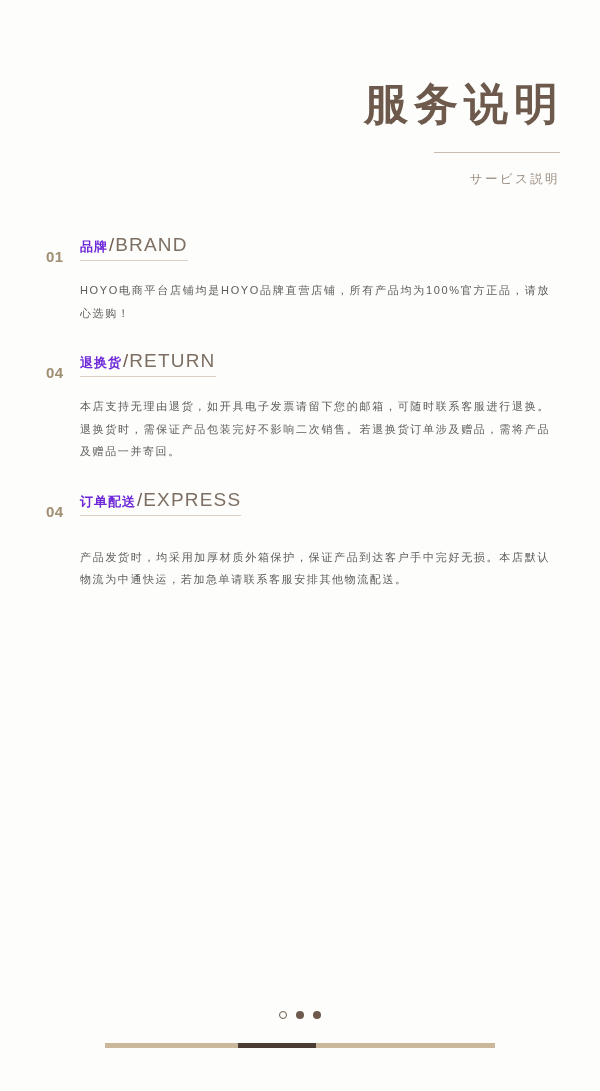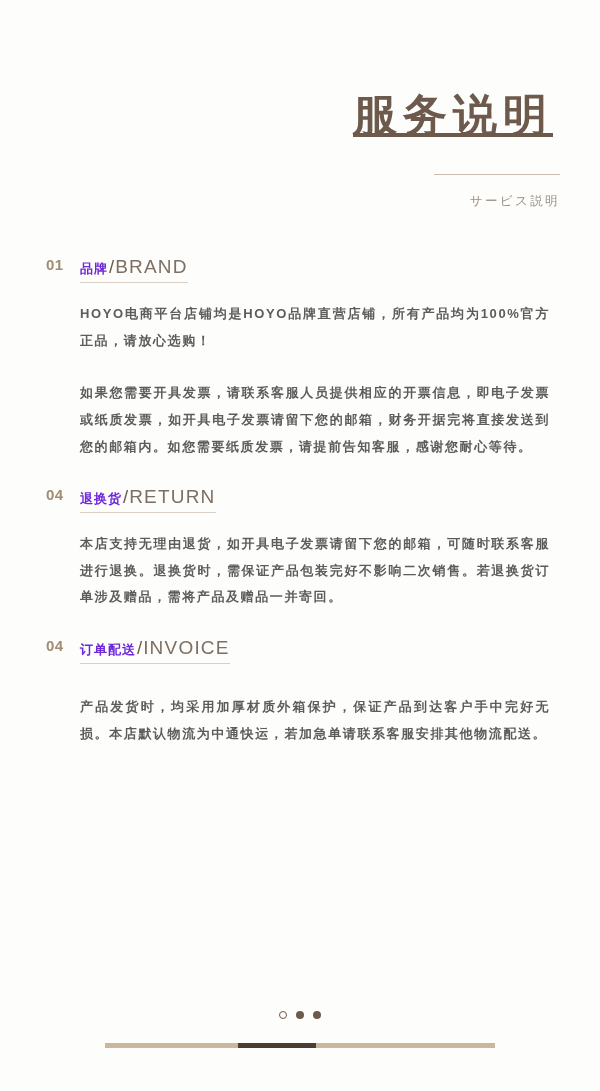--- a/index.html
+++ b/index.html
@@ -27,23 +27,22 @@
     padding-top: 82px;
     padding-right: 36px;
     text-align: right;
   }
   .header-title {
     font-size: 44px;
     letter-spacing: 6px;
     color: #6d5a4c;
     font-weight: 700;
     line-height: 1;
-    margin: 11px;
+    margin: 0;
     font-family: "Liberation Sans", sans-serif;
-    text-decoration: underline;
   }
   .header-rule {
     display: inline-block;
     width: 126px;
     height: 1px;
     background: #c9bdb2;
     margin: 26px 4px 0 0;
   }
   .header-sub {
     font-size: 12.5px;
@@ -55,21 +54,21 @@
   
   .content {
     margin-top: 46px;
     padding: 0 46px 0 46px;
   }
   .section {
     margin-bottom: 26px;
   }
   .sec-head {
     display: flex;
-    align-items: flex-start;
+    align-items: flex-end;
     position: relative;
   }
   .sec-num {
     font-size: 15px;
     color: #a08e72;
     font-weight: 700;
     letter-spacing: 0.5px;
     width: 34px;
     flex: 0 0 34px;
   }
@@ -97,27 +96,26 @@
     letter-spacing: 1.2px;
   }
   .sec-underline {
     height: 1px;
     background: #d8cfc5;
     margin-top: 4px;
   }
   .sec-body {
     margin-left: 34px;
     margin-top: 14px;
-    font-size: 13px;
+    font-size: 11px;
     line-height: 2.05;
     color: #5c5c5c;
     letter-spacing: 1.6px;
     text-align: justify;
     padding-right: 4px;
-    font-weight: bold;
   }
 
   
   .footer {
     position: absolute;
     left: 0;
     right: 0;
     bottom: 0;
     height: 100px;
   }
@@ -169,39 +167,38 @@
         <div class="sec-num">01</div>
         <div class="sec-title-wrap">
           <span class="sec-title-cn">品牌</span><span class="sec-title-sep">/</span><span class="sec-title-en">BRAND</span>
           <div class="sec-underline"></div>
         </div>
       </div>
       <div class="sec-body">HOYO电商平台店铺均是HOYO品牌直营店铺，所有产品均为100%官方正品，请放心选购！</div>
     </div>
 
     <div class="section">
-      <div class="sec-body">如果您需要开具发票，请联系客服人员提供相应的开票信息，即电子发票或纸质发票，如开具电子发票请留下您的邮箱，财务开据完将直接发送到您的邮箱内。如您需要纸质发票，请提前告知客服，感谢您耐心等待。</div>
     </div>
 
     <div class="section">
       <div class="sec-head">
         <div class="sec-num">04</div>
         <div class="sec-title-wrap">
           <span class="sec-title-cn">退换货</span><span class="sec-title-sep">/</span><span class="sec-title-en">RETURN</span>
           <div class="sec-underline"></div>
         </div>
       </div>
       <div class="sec-body">本店支持无理由退货，如开具电子发票请留下您的邮箱，可随时联系客服进行退换。退换货时，需保证产品包装完好不影响二次销售。若退换货订单涉及赠品，需将产品及赠品一并寄回。</div>
     </div>
 
     <div class="section">
       <div class="sec-head">
         <div class="sec-num">04</div>
         <div class="sec-title-wrap">
-          <span class="sec-title-cn">订单配送</span><span class="sec-title-sep">/</span><span class="sec-title-en">INVOICE</span>
+          <span class="sec-title-cn">订单配送</span><span class="sec-title-sep">/</span><span class="sec-title-en">EXPRESS</span>
           <div class="sec-underline"></div>
         </div>
       </div>
     </div>
 
     <div class="section">
       <div class="sec-body">产品发货时，均采用加厚材质外箱保护，保证产品到达客户手中完好无损。本店默认物流为中通快运，若加急单请联系客服安排其他物流配送。</div>
     </div>
 
   </div>

